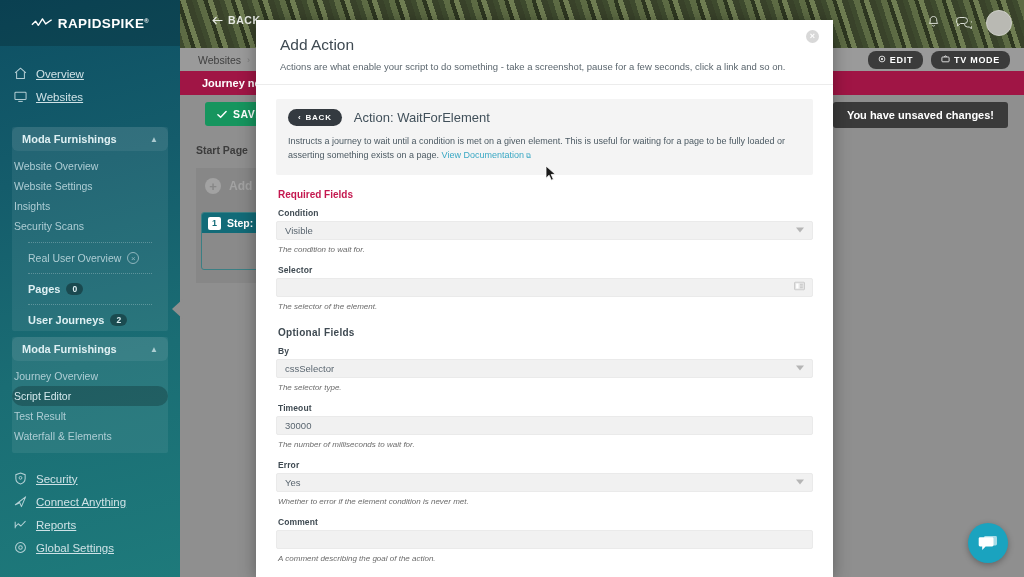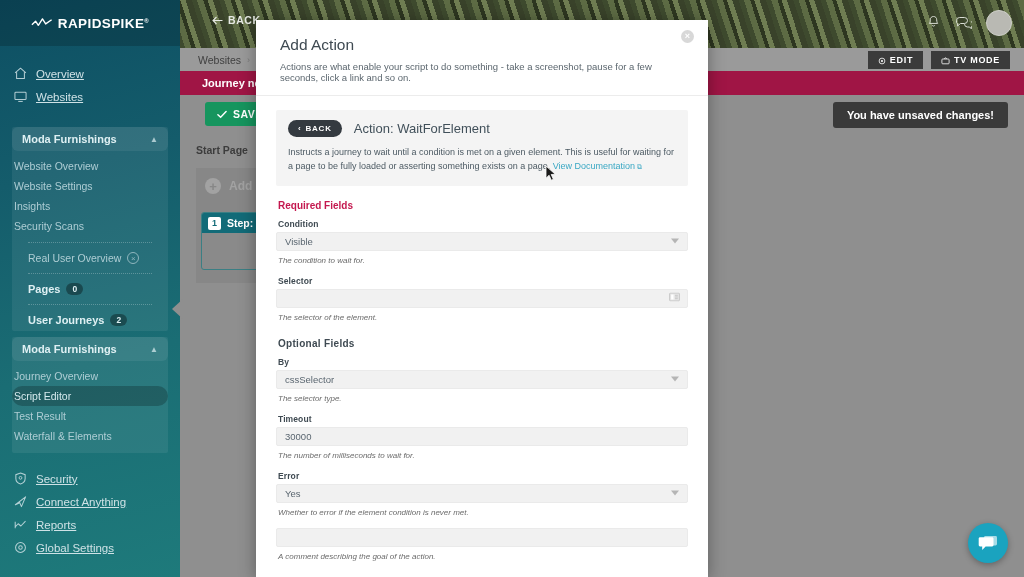--- a/index.html
+++ b/index.html
@@ -46,22 +46,22 @@
   .crumb {
     font-size: 10.5px; color: #3f3f3f; padding-left: 18px;
     display: flex; align-items: center; gap: 6px; white-space: nowrap;
   }
   .crumb .sep { color: #7a7a7a; font-size: 9px; }
   .subbar-btns {
     position: absolute; right: 14px; top: 3px; display: flex; gap: 8px;
   }
   .pill-btn {
     background: #3b3b3b; color: #fff; font-size: 9px; font-weight: 700;
-    letter-spacing: .7px; border-radius: 0; padding: 4px 10px;
-    display: flex; align-items: flex-end; gap: 4px; border: none;
+    letter-spacing: .7px; border-radius: 8px; padding: 4px 10px;
+    display: flex; align-items: flex-start; gap: 4px; border: none;
   }
 
   .bg-alert {
     position: absolute; left: 180px; top: 71px; width: 844px; height: 24px;
     background: #a01545; display: flex; align-items: center;
   }
   .bg-alert span {
     color: #fff; font-size: 11px; font-weight: 700; padding-left: 22px; white-space: nowrap;
   }
 
@@ -181,21 +181,21 @@
     border-radius: 8px; padding: 1px 6px; min-width: 15px; text-align: center;
   }
   .sb-bottom { margin-top: 14px; }
   .sb-collapse {
     position: absolute; left: 172px; top: 298px; width: 12px; height: 22px;
     background: #8f8f8f;
     clip-path: polygon(100% 0, 100% 100%, 0 50%);
   }
   .caret { font-size: 8px; opacity: .7; }
   .modal {
-    position: absolute; left: 256px; top: 20px; width: 452px; height: 557px;
+    position: absolute; left: 256px; top: 20px; width: 577px; height: 557px;
     background: #fff; overflow: hidden;
     box-shadow: 0 3px 16px rgba(0,0,0,.35);
   }
   .modal-head { padding: 16px 24px 12px 24px; border-bottom: 1px solid #ececec; position: relative; }
   .modal-title { font-size: 15.5px; color: #3f4a52; font-weight: 400; }
   .modal-sub { font-size: 9.5px; color: #5b666e; margin-top: 7px; }
   .modal-close {
     position: absolute; right: 14px; top: 10px;
     width: 13px; height: 13px; border-radius: 50%; background: #d8d8d8;
     color: #fff; font-size: 9px; line-height: 13px; text-align: center; font-weight: 700;
@@ -497,20 +497,21 @@
       <div class="field">
         <div class="field-label">Error</div>
         <div class="control">
           <span>Yes</span>
           <span class="sel-arrow"></span>
         </div>
         <div class="hint">Whether to error if the element condition is never met.</div>
       </div>
 
       <div class="field">
+        <div class="field-label">Comment</div>
         <div class="control">
           <span></span>
         </div>
         <div class="hint">A comment describing the goal of the action.</div>
       </div>
 
     </div>
   </div>
 
   <svg class="cursor" width="12" height="17" viewBox="0 0 12 17">

